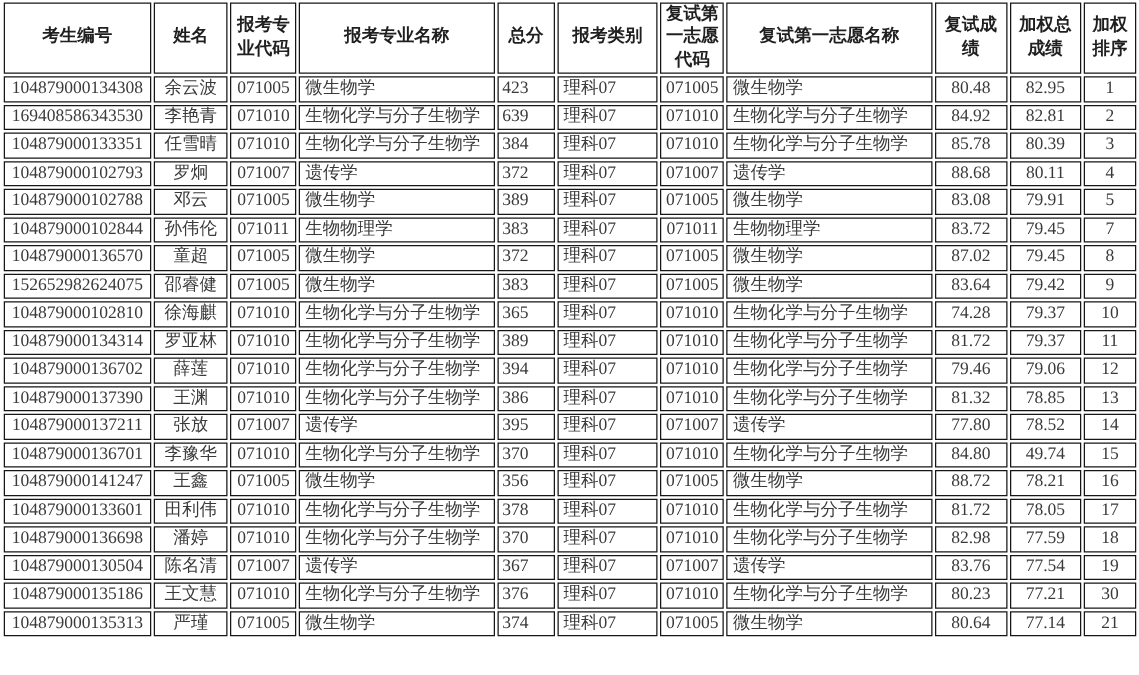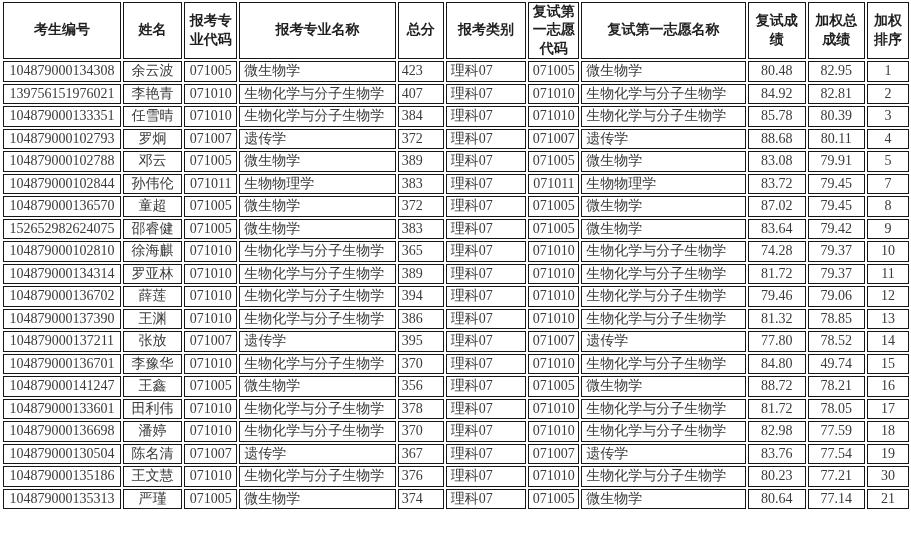--- a/index.html
+++ b/index.html
@@ -91,25 +91,25 @@
     <td class="l">微生物学</td>
     <td class="r">423</td>
     <td class="l">理科07</td>
     <td class="c">071005</td>
     <td class="l">微生物学</td>
     <td class="c">80.48</td>
     <td class="c">82.95</td>
     <td class="c">1</td>
   </tr>
       <tr>
-    <td class="c">139756151976021</td>
+    <td class="c">169408586343530</td>
     <td class="c">李艳青</td>
     <td class="c">071010</td>
     <td class="l">生物化学与分子生物学</td>
-    <td class="r">407</td>
+    <td class="r">639</td>
     <td class="l">理科07</td>
     <td class="c">071010</td>
     <td class="l">生物化学与分子生物学</td>
     <td class="c">84.92</td>
     <td class="c">82.81</td>
     <td class="c">2</td>
   </tr>
       <tr>
     <td class="c">104879000133351</td>
     <td class="c">任雪晴</td>

